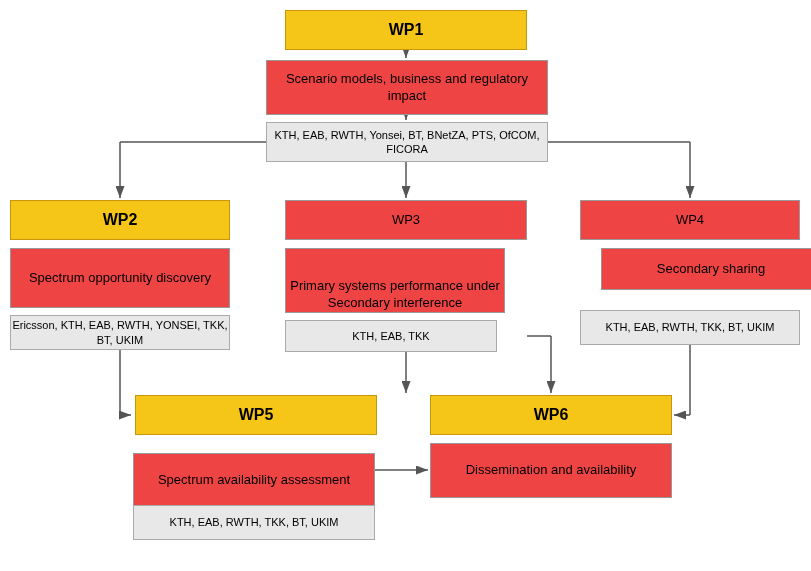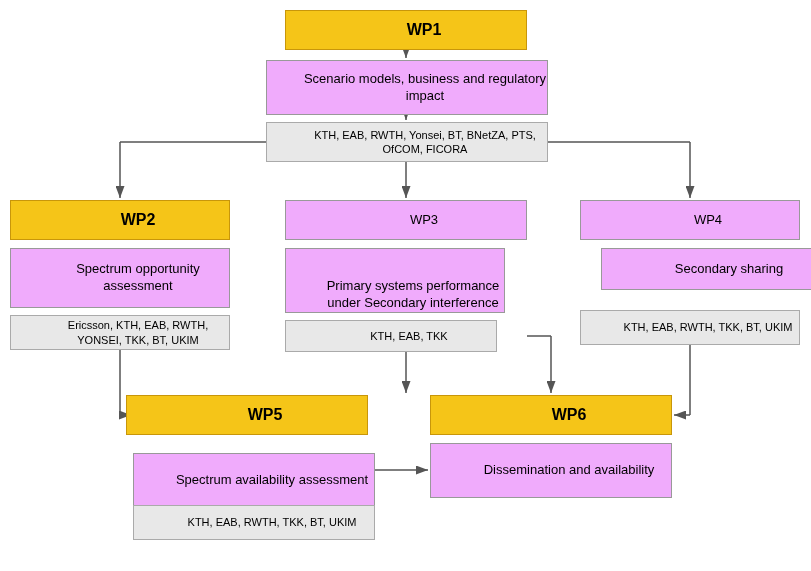--- a/index.html
+++ b/index.html
@@ -32,32 +32,31 @@
     .box {
       position: absolute;
       display: flex;
       align-items: center;
       justify-content: center;
       text-align: center;
       border: 1.5px solid #888;
       background: #f0f0f0;
       font-size: 13px;
       line-height: 1.3;
-      padding-left: 36px;
     }
 
     .box.orange {
       background: #f5c518;
       border-color: #c8960a;
       font-weight: bold;
       font-size: 16px;
     }
 
     .box.light {
-      background: #f0abfc;
+      background: #ef4444;
       border-color: #999;
     }
 
     .box.partners {
       background: #e8e8e8;
       border-color: #aaa;
       font-size: 11px;
     }
 
     
@@ -74,21 +73,21 @@
     #wp3 { left: 285px; top: 200px; width: 242px; height: 40px; }
     #wp3-desc { left: 285px; top: 248px; width: 220px; height: 65px; align-items: flex-end; }
     #wp3-partners { left: 285px; top: 320px; width: 212px; height: 32px; }
 
     
     #wp4 { left: 580px; top: 200px; width: 220px; height: 40px; }
     #wp4-desc { left: 601px; top: 248px; width: 220px; height: 42px; }
     #wp4-partners { left: 580px; top: 310px; width: 220px; height: 35px; }
 
     
-    #wp5 { left: 126px; top: 395px; width: 242px; height: 40px; }
+    #wp5 { left: 135px; top: 395px; width: 242px; height: 40px; }
     #wp5-desc { left: 133px; top: 443px; width: 242px; height: 55px; margin-top: 10px; }
     #wp5-partners { left: 133px; top: 505px; width: 242px; height: 35px; }
 
     
     #wp6 { left: 430px; top: 395px; width: 242px; height: 40px; text-align: center; }
     #wp6-desc { left: 430px; top: 443px; width: 242px; height: 55px; }
 
   </style>
 </head>
 <body>
@@ -139,21 +138,21 @@
 
   <div class="box partners" id="wp1-partners">
     <span>KTH, EAB, RWTH, Yonsei, BT, BNetZA, PTS, OfCOM, FICORA</span>
   </div>
 
   <div class="box orange" id="wp2">
     <span>WP2</span>
   </div>
 
   <div class="box light" id="wp2-desc">
-    <span>Spectrum opportunity assessment</span>
+    <span>Spectrum opportunity discovery</span>
   </div>
 
   <div class="box partners" id="wp2-partners">
     <span>Ericsson, KTH, EAB, RWTH, YONSEI, TKK, BT, UKIM</span>
   </div>
 
   <div class="box light" id="wp3">
     <span>WP3</span>
   </div>
 

